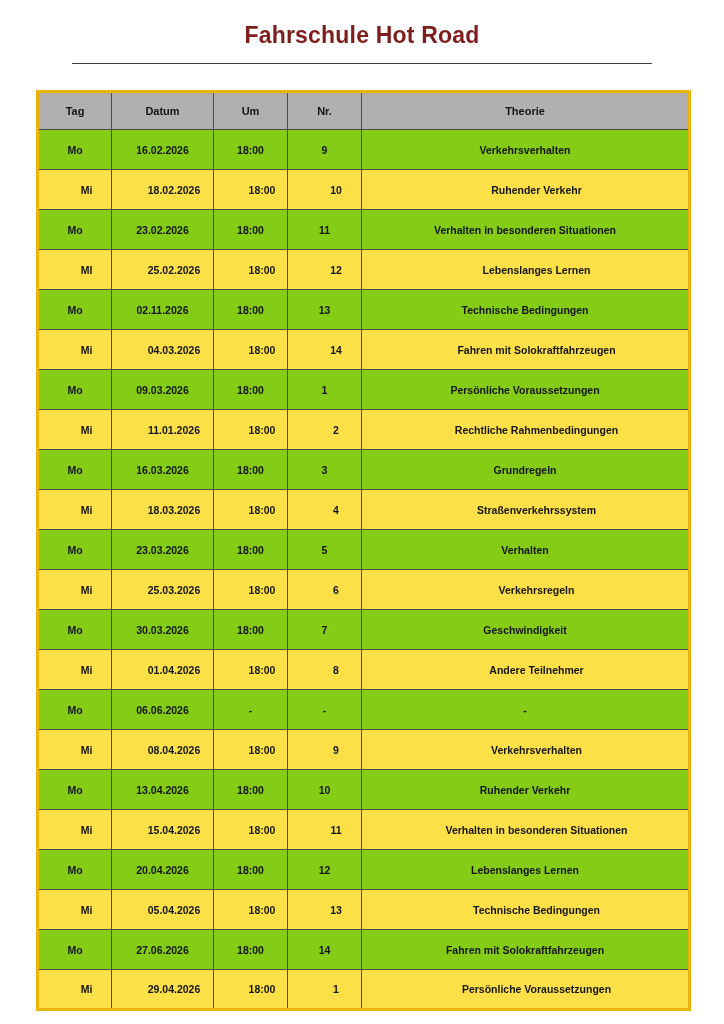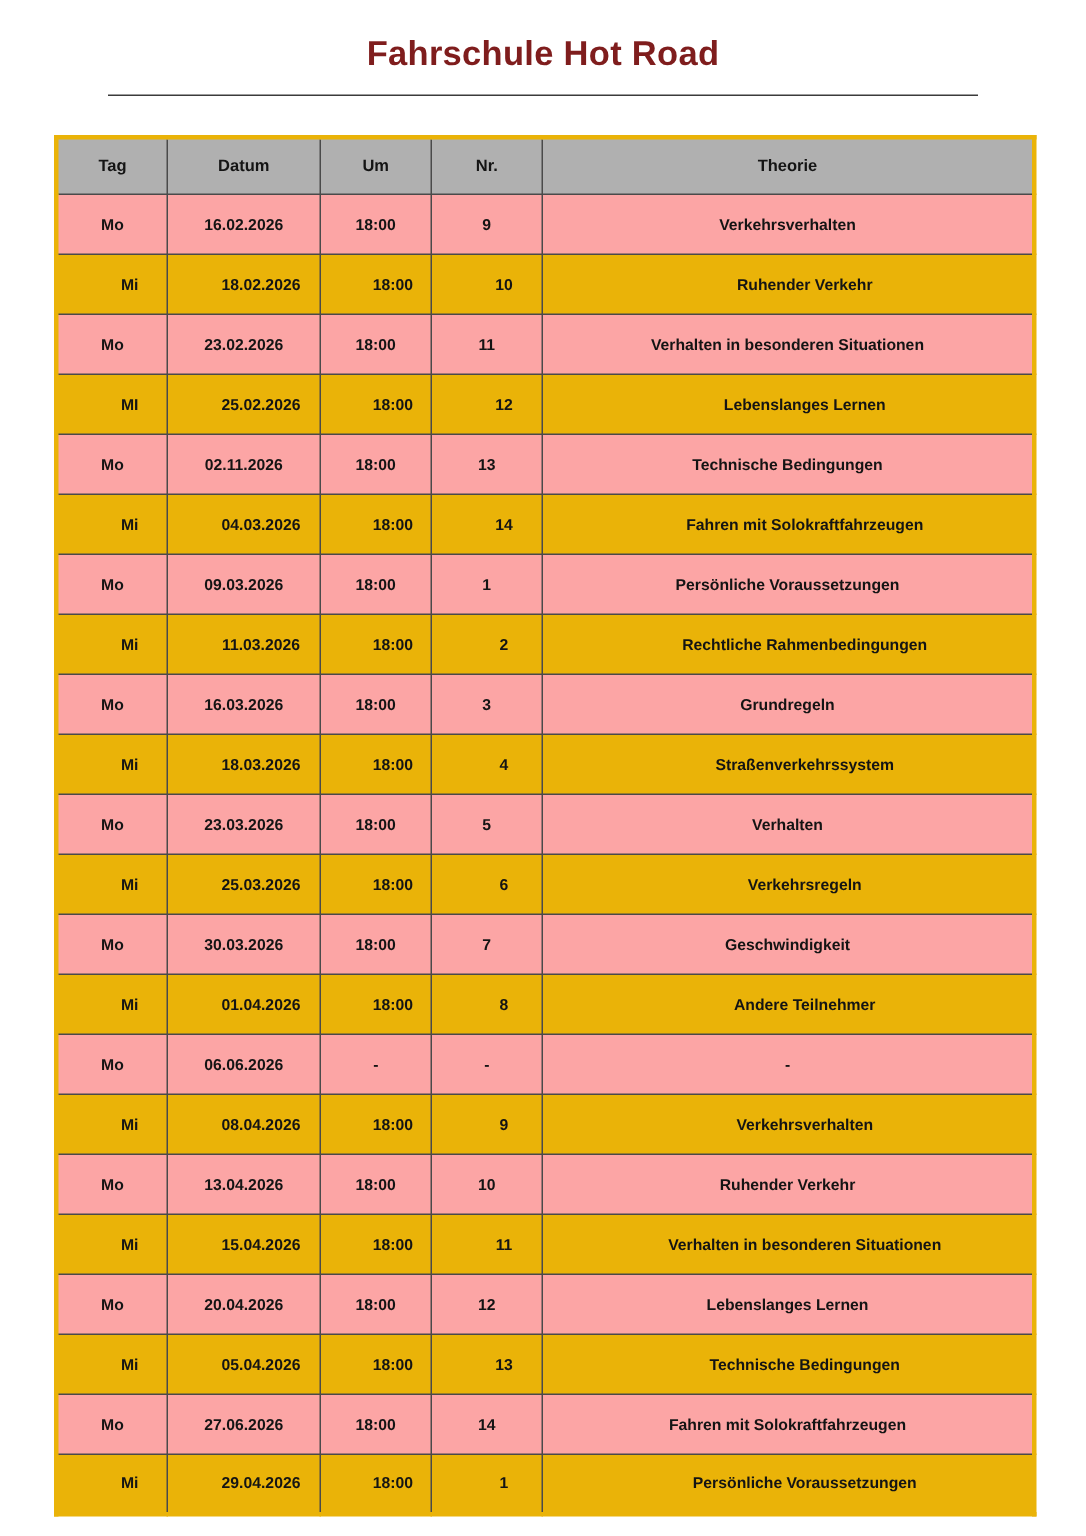--- a/index.html
+++ b/index.html
@@ -53,25 +53,25 @@
     padding: 0 4px;
     box-sizing: border-box;
     color: #141414;
   }
   table.schedule thead th {
     background: #b0b0b0;
     height: 38px;
     font-size: 11px;
   }
   tbody tr.shade td {
-    background: #eab308;
+    background: #fde047;
     padding-left: 27px;
   }
   tbody tr.plain td {
-    background: #fca5a5;
+    background: #84cc16;
   }
   col.c-tag    { width: 74px; }
   col.c-datum  { width: 102px; }
   col.c-um     { width: 74px; }
   col.c-nr     { width: 74px; }
   col.c-theorie{ width: 328px; }
 </style>
 </head>
 <body>
 
@@ -142,21 +142,21 @@
         </tr>
         <tr class="plain">
           <td>Mo</td>
           <td>09.03.2026</td>
           <td>18:00</td>
           <td>1</td>
           <td>Persönliche Voraussetzungen</td>
         </tr>
         <tr class="shade">
           <td>Mi</td>
-          <td>11.03.2026</td>
+          <td>11.01.2026</td>
           <td>18:00</td>
           <td>2</td>
           <td>Rechtliche Rahmenbedingungen</td>
         </tr>
         <tr class="plain">
           <td>Mo</td>
           <td>16.03.2026</td>
           <td>18:00</td>
           <td>3</td>
           <td>Grundregeln</td>

